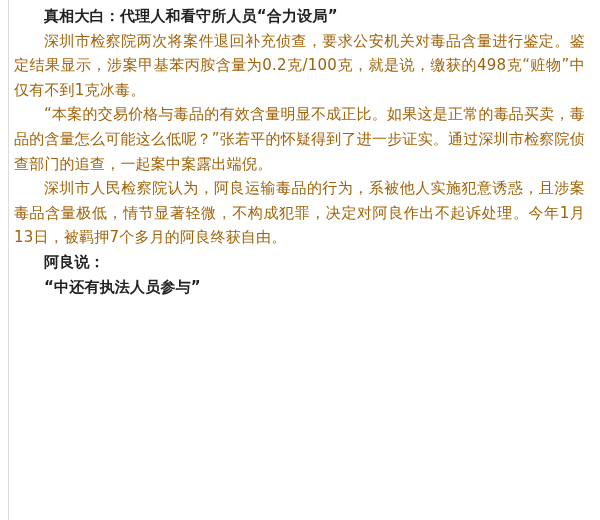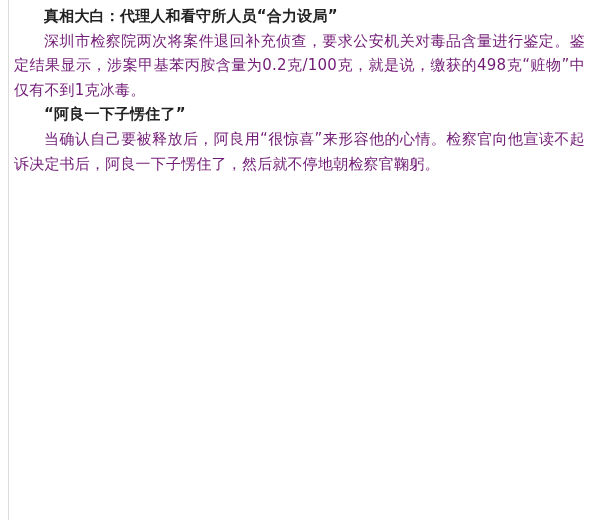--- a/index.html
+++ b/index.html
@@ -24,33 +24,35 @@
     margin-left: 8px;
     border-left: 1px solid #dcdcdc;
     padding: 4px 15px 0 5px;
     min-height: 520px;
   }
   .block {
     margin: 0;
     font-size: 15px;
     line-height: 24.6px;
     text-indent: 2em;
-    color: #701a75;
+    color: #a16207;
     letter-spacing: 0.2px;
     text-align: justify;
   }
   .block.heading {
     font-weight: bold;
     color: #222222;
   }
 </style>
 </head>
 <body>
 
 <div class="page">
   <div class="article">
     <p class="block heading">真相大白：代理人和看守所人员“合力设局”</p>
     <p class="block">深圳市检察院两次将案件退回补充侦查，要求公安机关对毒品含量进行鉴定。鉴定结果显示，涉案甲基苯丙胺含量为0.2克/100克，就是说，缴获的498克“赃物”中仅有不到1克冰毒。</p>
-    <p class="block heading">“阿良一下子愣住了”</p>
-    <p class="block">当确认自己要被释放后，阿良用“很惊喜”来形容他的心情。检察官向他宣读不起诉决定书后，阿良一下子愣住了，然后就不停地朝检察官鞠躬。</p>
+    <p class="block">“本案的交易价格与毒品的有效含量明显不成正比。如果这是正常的毒品买卖，毒品的含量怎么可能这么低呢？”张若平的怀疑得到了进一步证实。通过深圳市检察院侦查部门的追查，一起案中案露出端倪。</p>
+    <p class="block">深圳市人民检察院认为，阿良运输毒品的行为，系被他人实施犯意诱惑，且涉案毒品含量极低，情节显著轻微，不构成犯罪，决定对阿良作出不起诉处理。今年1月13日，被羁押7个多月的阿良终获自由。</p>
+    <p class="block heading">阿良说：</p>
+    <p class="block heading">“中还有执法人员参与”</p>
 
   </div>
 </div>
 
 </body></html>

